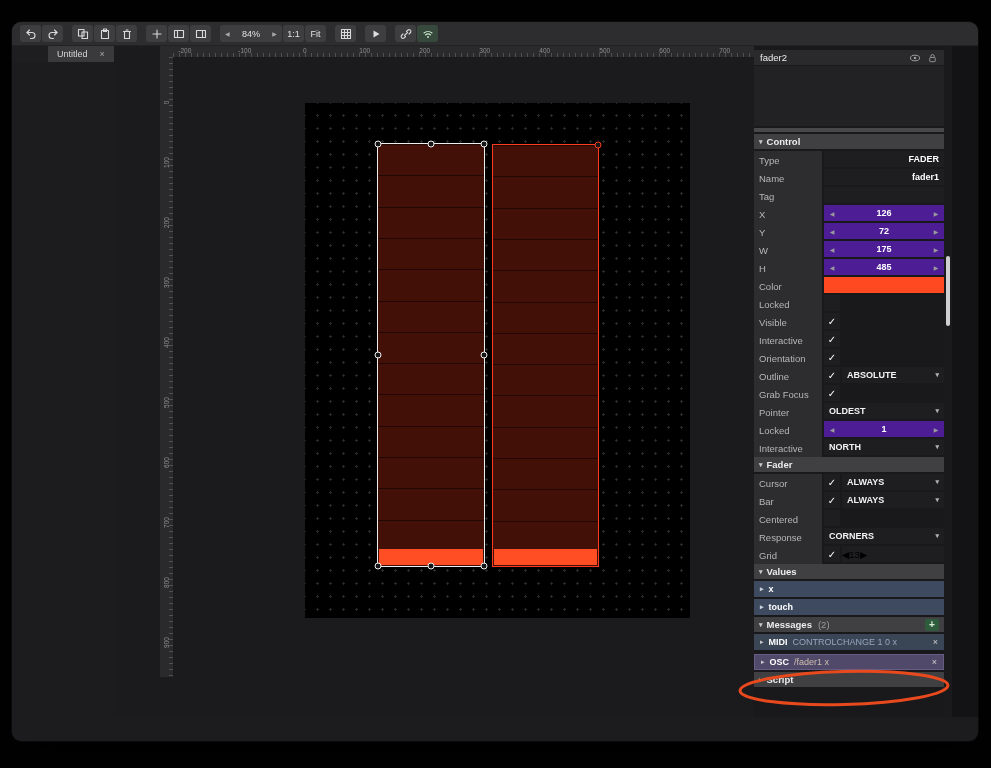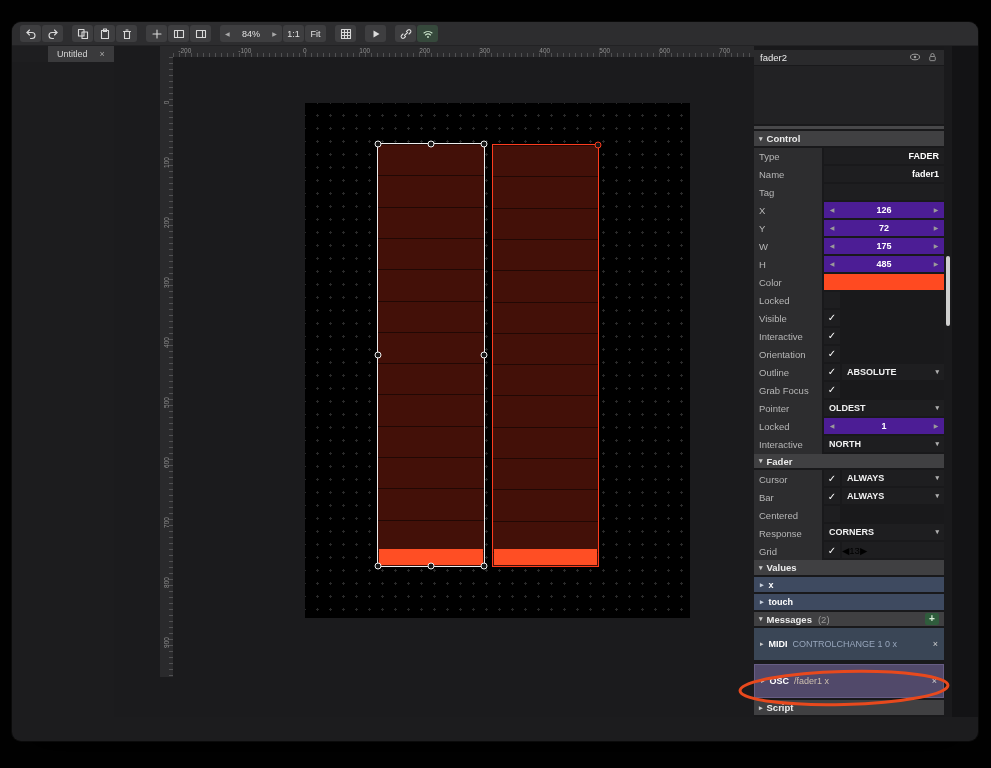--- a/index.html
+++ b/index.html
@@ -80,21 +80,21 @@
   .bare { background:transparent; }
   .checkbox { width:16px; height:16px; background:#1e1e20; display:flex; align-items:center; justify-content:center; color:#fff; font-size:10px; flex:none; }
   .dropdown { background:#1e1e20; padding:0 5px; font-weight:bold; color:#f2f2f2; font-size:9px; justify-content:space-between; }
   .inner-dd { flex:1; margin-left:2px; height:16px; display:flex; align-items:center; justify-content:space-between; background:#1e1e20; padding:0 5px; font-weight:bold; color:#f2f2f2; font-size:9px; }
   .inner-stepper { flex:1; margin-left:2px; height:16px; display:flex; align-items:center; background:#1e1e20; }
   .dd-arrow { font-size:7px; color:#b0b0b0; }
   .swatch { background:#ff4a21; }
 
   .vrow { height:16px; margin-bottom:2px; background:#3e4a60; display:flex; align-items:center; gap:5px; padding:0 6px; color:#fff; font-weight:bold; font-size:9px; }
   .vrow .tri { color:#c8d0dc; }
-  .mrow { height:16px; margin-bottom:2px; display:flex; align-items:center; gap:5px; padding:16px 6px; font-size:9px; }
+  .mrow { height:16px; margin-bottom:2px; display:flex; align-items:center; gap:5px; padding:0 6px; font-size:9px; }
   .mrow.midi { background:#3a4656; }
   .mrow.osc { background:#51496a; margin-top:2px; border:1px solid #675d84; }
   .mtype { color:#fff; font-weight:bold; }
   .mdetail.midi-d { color:#97a6bc; }
   .mdetail.osc-d { color:#cdbfae; }
   .mclose { margin-left:auto; color:#d0d0d0; font-size:9px; }
 
   .scroll-col { width:8px; background:#1a1a1c; position:relative; }
   .scroll-thumb { position:absolute; top:210px; left:2px; width:4px; height:70px; background:#cfcfcf; border-radius:2px; }
   .right-strip { width:26px; background:#131315; }

